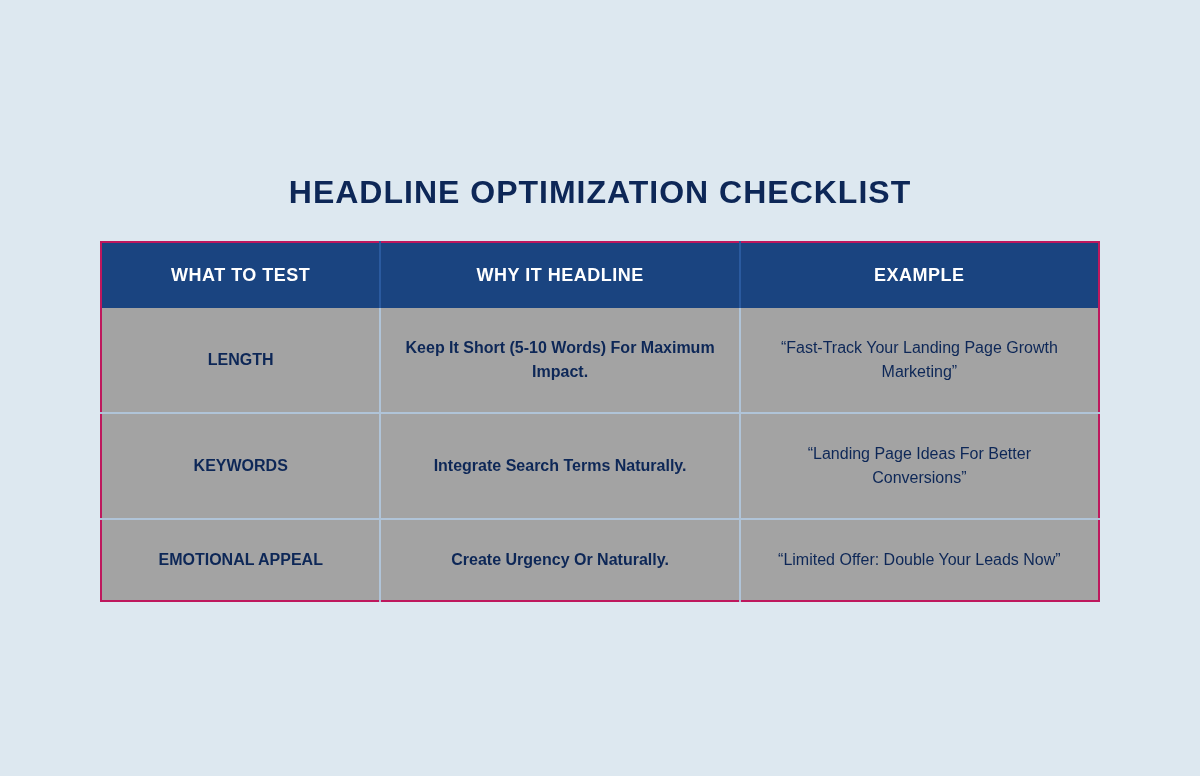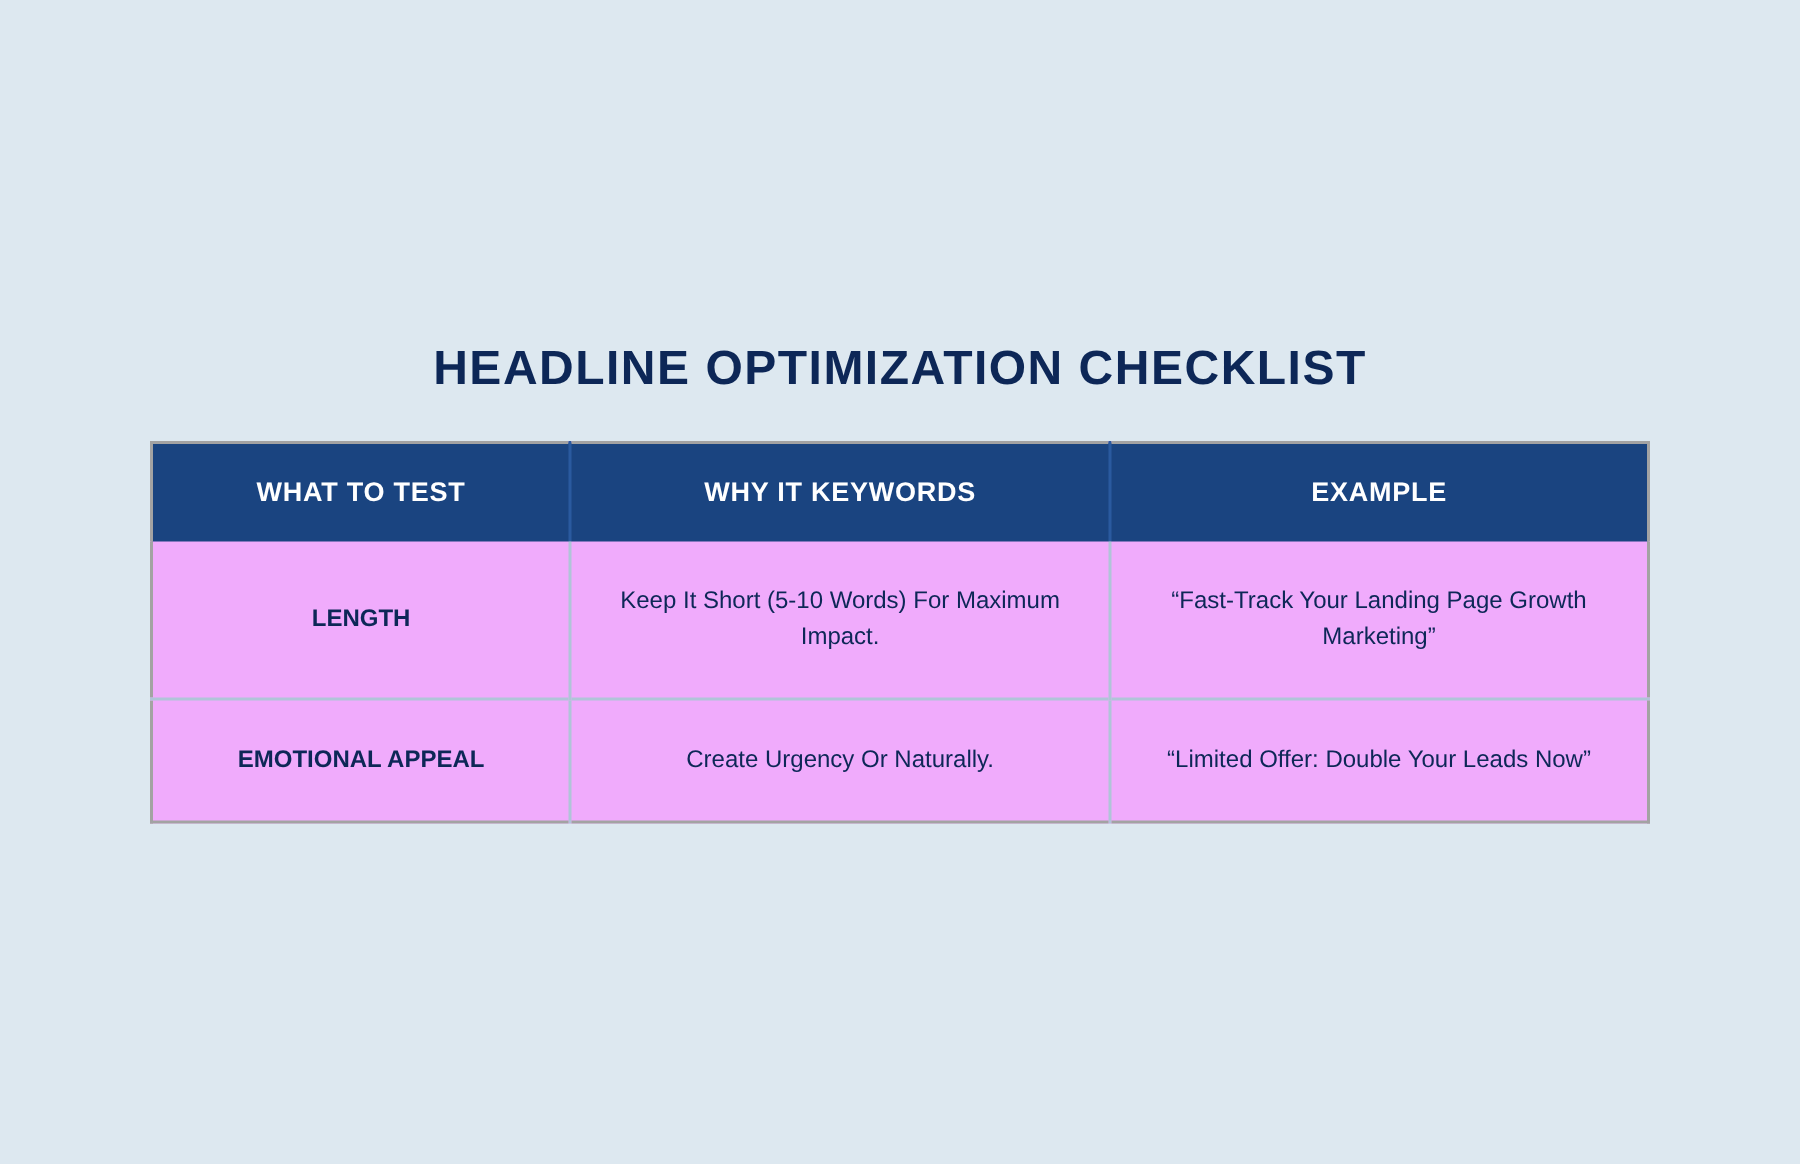--- a/index.html
+++ b/index.html
@@ -38,22 +38,22 @@
       text-align: center;
       margin-bottom: 30px;
       letter-spacing: 1px;
       font-family: 'Arial Black', Arial, sans-serif;
     }
 
     .checklist-table {
       width: 100%;
       max-width: 1000px;
       border-collapse: collapse;
-      background-color: #f0abfc;
-      border: 2px solid #a3a3a3;
+      background-color: #a3a3a3;
+      border: 2px solid #be185d;
     }
 
     .table-header {
       background-color: #1a4480;
     }
 
     .table-header th {
       color: white;
       font-weight: 900;
       font-size: 18px;
@@ -91,50 +91,55 @@
     }
 
     .col-what {
       font-weight: 900;
       font-size: 17px;
       font-family: 'Arial Black', Arial, sans-serif;
       width: 28%;
     }
 
     .col-why {
-      font-weight: 400;
+      font-weight: 700;
       font-size: 16px;
       width: 36%;
     }
 
     .col-example {
       font-weight: 400;
       font-size: 16px;
       width: 36%;
     }
   </style>
 </head>
 <body>
 
 <div class="page-container">
   <h1 class="page-title">HEADLINE OPTIMIZATION CHECKLIST</h1>
 
   <table class="checklist-table">
     <thead class="table-header">
       <tr>
         <th class="col-what">WHAT TO TEST</th>
-        <th class="col-why">WHY IT KEYWORDS</th>
+        <th class="col-why">WHY IT HEADLINE</th>
         <th class="col-example">EXAMPLE</th>
       </tr>
     </thead>
     <tbody class="table-body">
       <tr>
         <td class="col-what">LENGTH</td>
         <td class="col-why">Keep It Short (5-10 Words) For Maximum Impact.</td>
         <td class="col-example">“Fast-Track Your Landing Page Growth Marketing”</td>
+      </tr>
+      <tr>
+        <td class="col-what">KEYWORDS</td>
+        <td class="col-why">Integrate Search Terms Naturally.</td>
+        <td class="col-example">“Landing Page Ideas For Better Conversions”</td>
       </tr>
       <tr>
         <td class="col-what">EMOTIONAL APPEAL</td>
         <td class="col-why">Create Urgency Or Naturally.</td>
         <td class="col-example">“Limited Offer: Double Your Leads Now”</td>
       </tr>
     </tbody>
   </table>
 </div>
 

